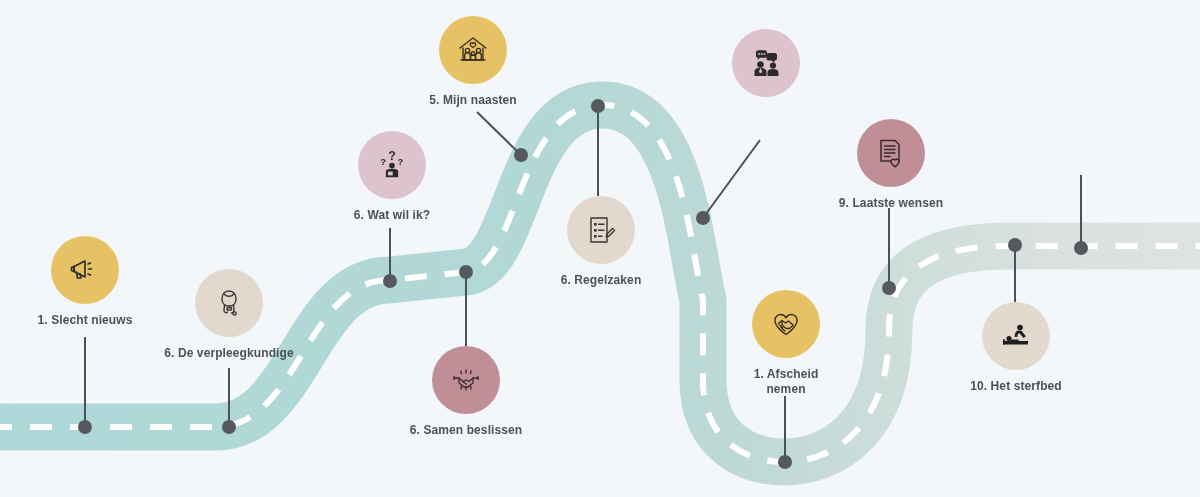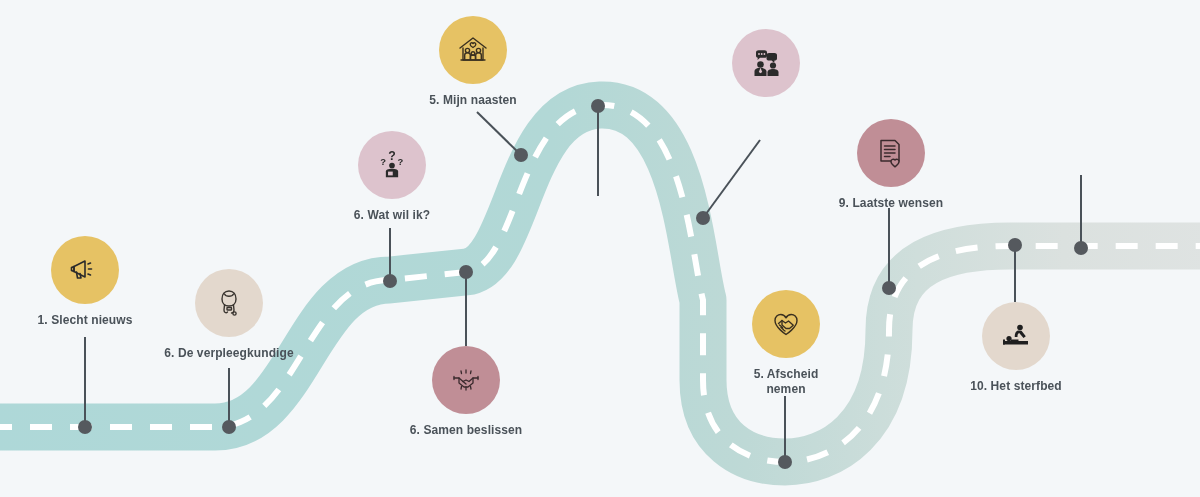--- a/index.html
+++ b/index.html
@@ -200,20 +200,33 @@
         <path d="M9.7 27 L9.7 23 C9.7 21.5 11 20.8 12.5 20.8 C14 20.8 15.3 21.5 15.3 23 L15.3 27"></path>
         <circle cx="23.5" cy="18.5" r="2.1"></circle>
         <path d="M20.7 27 L20.7 23 C20.7 21.5 22 20.8 23.5 20.8 C25 20.8 26.3 21.5 26.3 23 L26.3 27"></path>
         <circle cx="18" cy="21.5" r="1.8"></circle>
         <path d="M15.6 27 L15.6 24.5 C15.6 23.4 16.7 23 18 23 C19.3 23 20.4 23.4 20.4 24.5 L20.4 27"></path>
       </svg>
     </div>
     <div class="station-label">5. Mijn naasten</div>
   </div>
 
+  <div class="station" style="left:601px; top:196px;">
+    <div class="station-bubble" style="background:#e3d8cd;">
+      <svg width="36" height="36" viewBox="0 0 36 36" fill="none" stroke="#3a3530" stroke-width="1.4" stroke-linecap="round" stroke-linejoin="round">
+        <path d="M8 6 L24 6 L24 30 L8 30 Z"></path>
+        <rect x="11" y="11" width="2.6" height="2.6" fill="#3a3530" stroke="none"></rect>
+        <rect x="11" y="17" width="2.6" height="2.6" fill="#3a3530" stroke="none"></rect>
+        <rect x="11" y="23" width="2.6" height="2.6" fill="#3a3530" stroke="none"></rect>
+        <path d="M15.5 12.3 L21 12.3 M15.5 18.3 L21 18.3 M15.5 24.3 L19 24.3"></path>
+        <path d="M24 22 L29.5 16.5 L31.5 18.5 L26 24 L23.3 24.7 Z"></path>
+      </svg>
+    </div>
+    <div class="station-label">6. Regelzaken</div>
+  </div>
 
   <div class="station" style="left:766px; top:29px;">
     <div class="station-bubble" style="background:#ddc3cd;">
       <svg width="36" height="36" viewBox="0 0 36 36" fill="#2b2b2b" stroke="none">
         <path d="M8 7.5 C8 6 9.2 5.2 10.6 5.2 L16.5 5.2 C18 5.2 19 6 19 7.5 L19 10.5 C19 12 18 12.8 16.5 12.8 L12 12.8 L9.5 15 L9.8 12.8 C8.6 12.6 8 11.8 8 10.5 Z"></path>
         <circle cx="11" cy="9" r="0.9" fill="#ddc3cd"></circle>
         <circle cx="13.7" cy="9" r="0.9" fill="#ddc3cd"></circle>
         <circle cx="16.4" cy="9" r="0.9" fill="#ddc3cd"></circle>
         <path d="M18.5 10 C18.5 8.6 19.6 7.9 21 7.9 L26.5 7.9 C27.9 7.9 29 8.6 29 10 L29 13.5 C29 14.9 27.9 15.6 26.5 15.6 L26.2 18 L23.6 15.6 L21 15.6 C19.6 15.6 18.5 14.9 18.5 13.5 Z"></path>
         <circle cx="12.5" cy="19.5" r="3.3"></circle>
@@ -227,21 +240,21 @@
 
   <div class="station" style="left:786px; top:290px;">
     <div class="station-bubble" style="background:#e6c264;">
       <svg width="36" height="36" viewBox="0 0 36 36" fill="none" stroke="#3a3020" stroke-width="1.4" stroke-linecap="round" stroke-linejoin="round">
         <path d="M18 28.5 C18 28.5 7 21.5 7 14.5 C7 10.8 9.8 8.5 12.8 8.5 C15.2 8.5 17 10 18 11.8 C19 10 20.8 8.5 23.2 8.5 C26.2 8.5 29 10.8 29 14.5 C29 21.5 18 28.5 18 28.5 Z"></path>
         <path d="M10.5 17.5 L14 14.5 L17.5 17 L20.5 15 L25 19"></path>
         <path d="M14 14.5 L14 19 L18 22.5 L21.5 22.5 L25 19.5"></path>
         <path d="M11.5 19 L14.5 21.5 M13 21.5 L15.5 23.5 M15 23.5 L17 25"></path>
       </svg>
     </div>
-    <div class="station-label">5. Afscheid
+    <div class="station-label">1. Afscheid
 nemen</div>
   </div>
 
   <div class="station" style="left:891px; top:119px;">
     <div class="station-bubble" style="background:#c08e96;">
       <svg width="36" height="36" viewBox="0 0 36 36" fill="none" stroke="#3a2a2d" stroke-width="1.5" stroke-linecap="round" stroke-linejoin="round">
         <path d="M8 5.5 L22 5.5 L26 9.5 L26 26 L8 26 Z"></path>
         <path d="M11.5 11 L22 11 M11.5 14.5 L22 14.5 M11.5 18 L22 18 M11.5 21.5 L17 21.5"></path>
         <path d="M22 25 C20.6 23.4 18 24.4 18 26.6 C18 29 22 31.8 22 31.8 C22 31.8 26 29 26 26.6 C26 24.4 23.4 23.4 22 25 Z" fill="#c08e96"></path>
       </svg>

